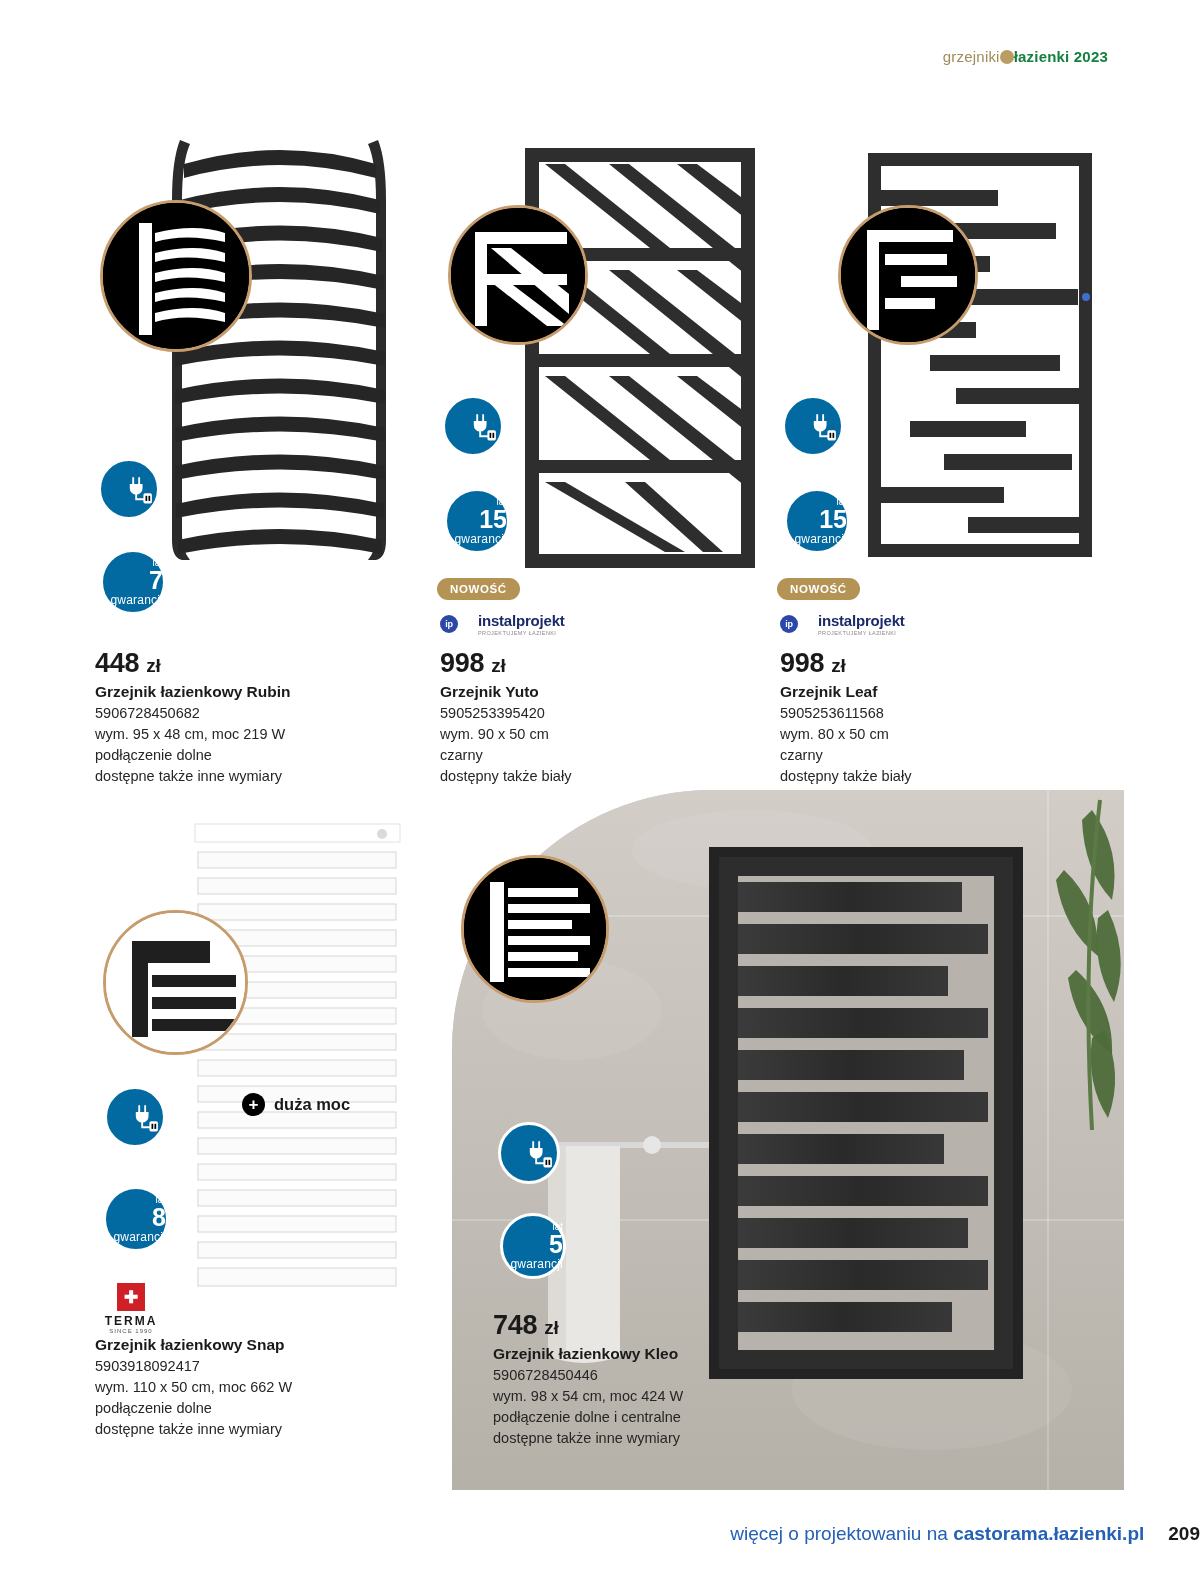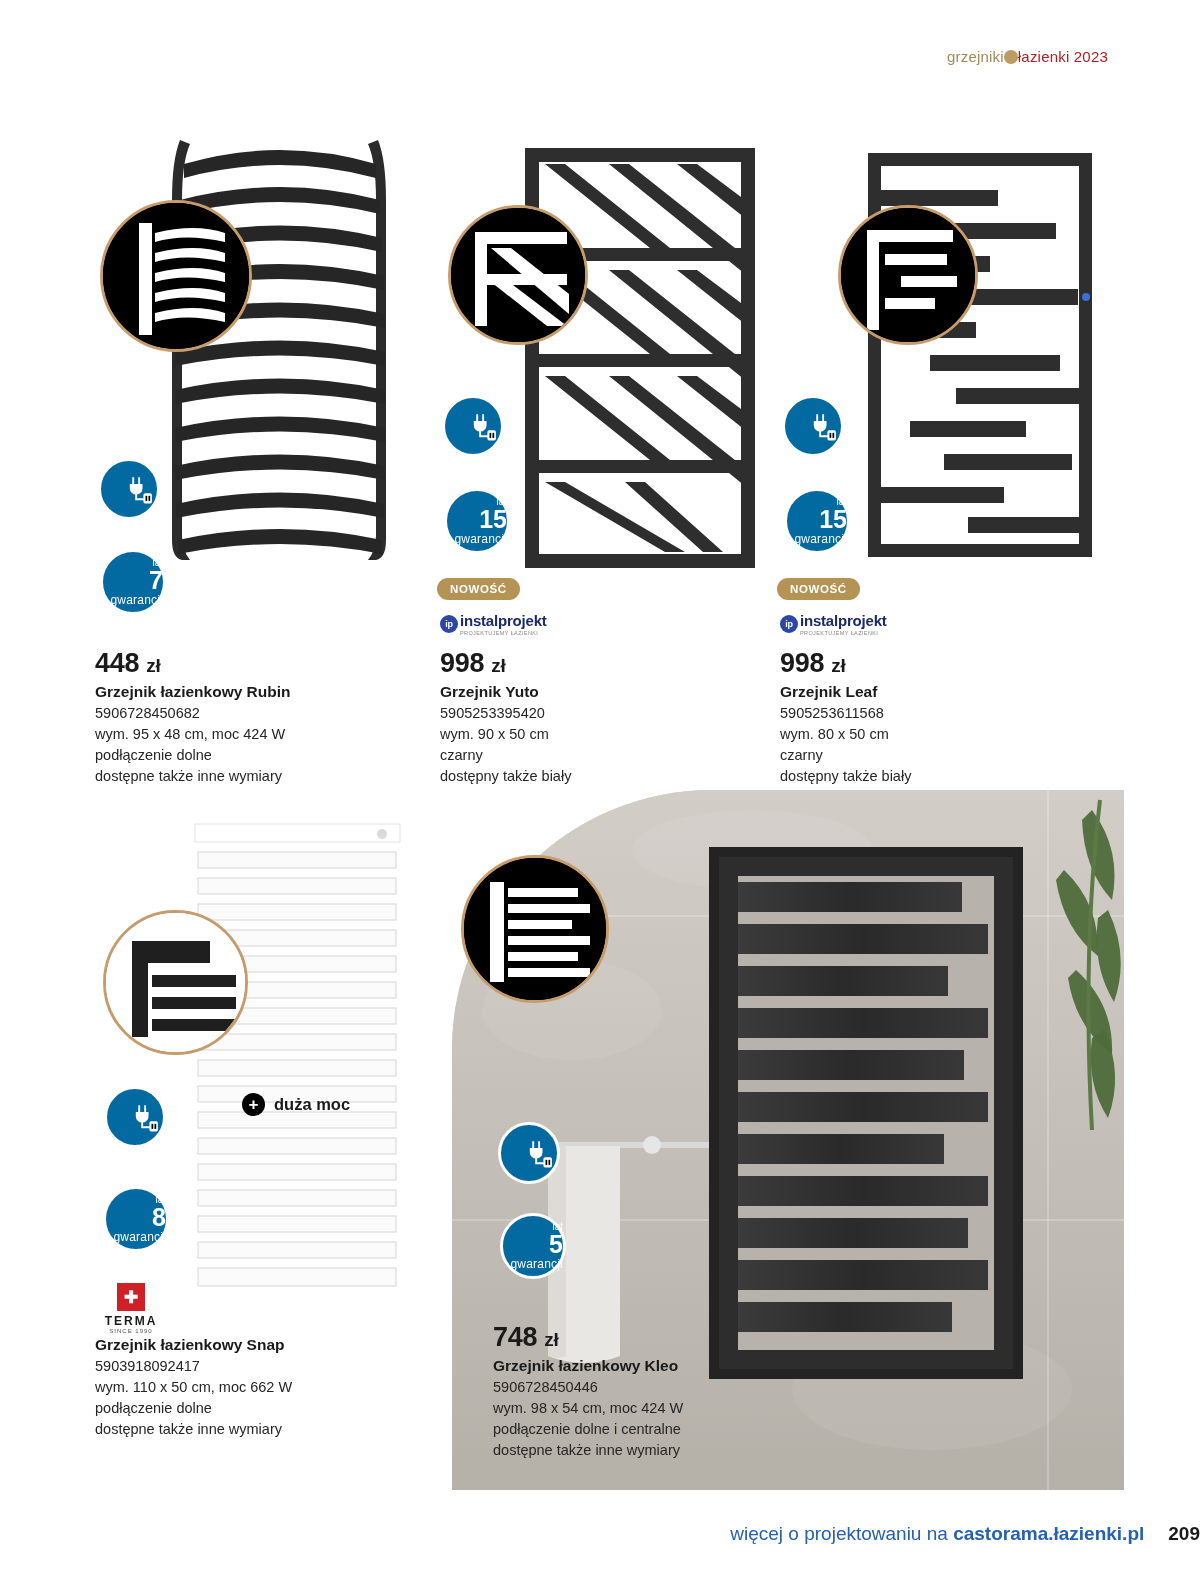--- a/index.html
+++ b/index.html
@@ -22,21 +22,21 @@
     display: flex;
     align-items: center;
     font-size: 15px;
     letter-spacing: .2px;
   }
   .page-header .cat { color: #a08b5b; }
   .page-header .dot {
     width: 14px; height: 14px; border-radius: 50%;
     background: #bb9d63; display: inline-block;
   }
-  .page-header .ttl { color: #b91c1c; font-weight: 400; }
+  .page-header .ttl { color: #15803d; font-weight: 700; }
 
   
   .circle-badge {
     border-radius: 50%;
     background: #0369a1;
     color: #fff;
     display: flex;
     flex-direction: column;
     align-items: flex-end;
     justify-content: center;
@@ -98,21 +98,21 @@
     font-weight: 700;
     letter-spacing: .6px;
     padding: 5px 13px 5px 13px;
     border-radius: 11px;
   }
 
   .brand-ip {
     position: absolute;
     display: flex;
     align-items: center;
-    gap: 2px;
+    gap: 20px;
     font-size: 15px;
     font-weight: 700;
     color: #1b2a6b;
     letter-spacing: -.2px;
   }
   .brand-ip .ipmark {
     width: 18px; height: 18px; border-radius: 50%;
     background: #2b47a8; color: #fff;
     font-size: 9px; font-weight: 700;
     display: flex; align-items: center; justify-content: center;
@@ -232,21 +232,21 @@
   <span class="lat">lat</span>
   <span class="num">7</span>
   <span class="gw">gwarancji</span>
 </div>
 <div class="info" style="left:95px; top:648px; width:320px;">
   <p class="price">
     <span>448</span> <span class="cur">zł</span>
   </p>
   <p class="pname">Grzejnik łazienkowy Rubin</p>
   <p class="pline">5906728450682</p>
-  <p class="pline">wym. 95 x 48 cm, moc 424 W</p>
+  <p class="pline">wym. 95 x 48 cm, moc 219 W</p>
   <p class="pline">podłączenie dolne</p>
   <p class="pline">dostępne także inne wymiary</p>
 </div>
 
 <div class="prod-img" style="left:505px; top:140px; width:260px; height:430px;">
   <svg viewBox="0 0 260 430" width="260" height="430" aria-hidden="true">
     <g fill="#2e2e2e">
       <rect x="20" y="8" width="230" height="14"></rect>
       <rect x="20" y="8" width="14" height="420"></rect>
       <rect x="236" y="8" width="14" height="420"></rect>
@@ -554,21 +554,21 @@
     <rect x="24" y="25" width="10" height="12" rx="2" fill="#fff"></rect>
     <rect x="26.5" y="28" width="2" height="6" fill="#000"></rect>
     <rect x="30" y="28" width="2" height="6" fill="#000"></rect>
   </svg>
 </div>
 <div class="circle-badge warranty" style="left:500px; top:1213px;">
   <span class="lat">lat</span>
   <span class="num">5</span>
   <span class="gw">gwarancji</span>
 </div>
-<div class="info" style="left:493px; top:1310px; width:340px;margin-top:12px;">
+<div class="info" style="left:493px; top:1310px; width:340px;">
   <p class="price">
     <span>748</span> <span class="cur">zł</span>
   </p>
   <p class="pname">Grzejnik łazienkowy Kleo</p>
   <p class="pline">5906728450446</p>
   <p class="pline">wym. 98 x 54 cm, moc 424 W</p>
   <p class="pline">podłączenie dolne i centralne</p>
   <p class="pline">dostępne także inne wymiary</p>
 </div>
 

